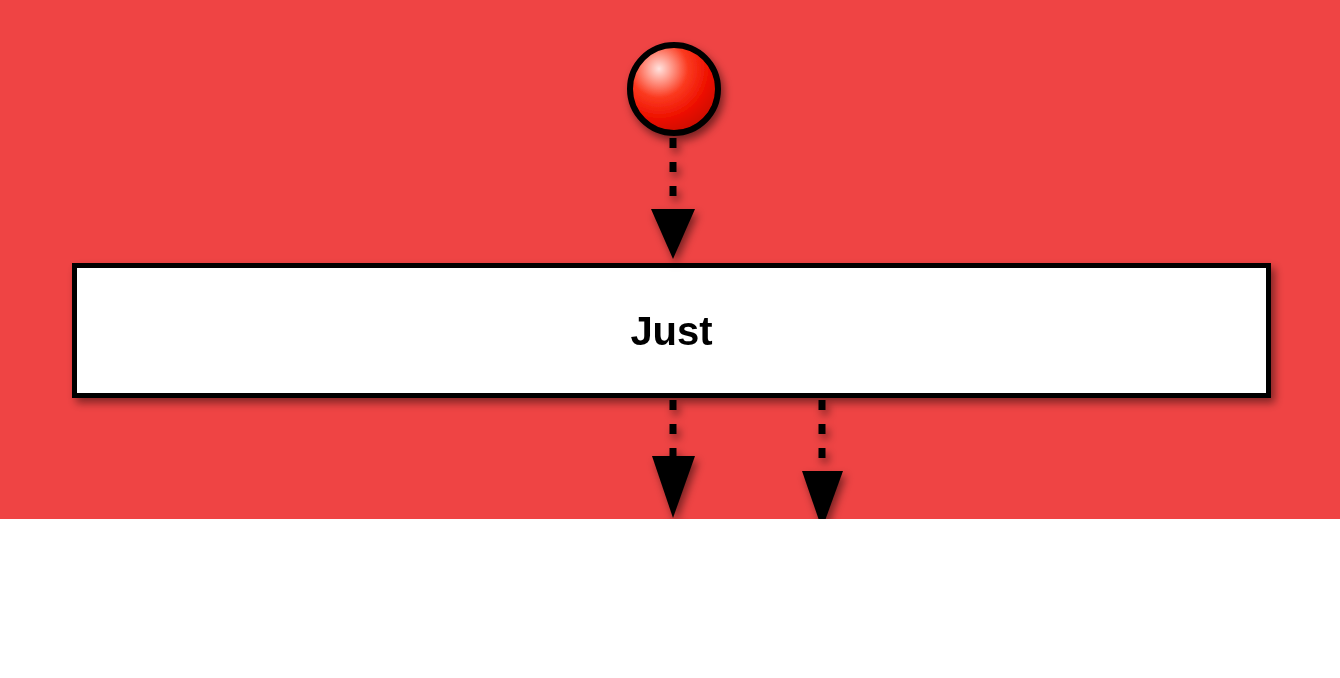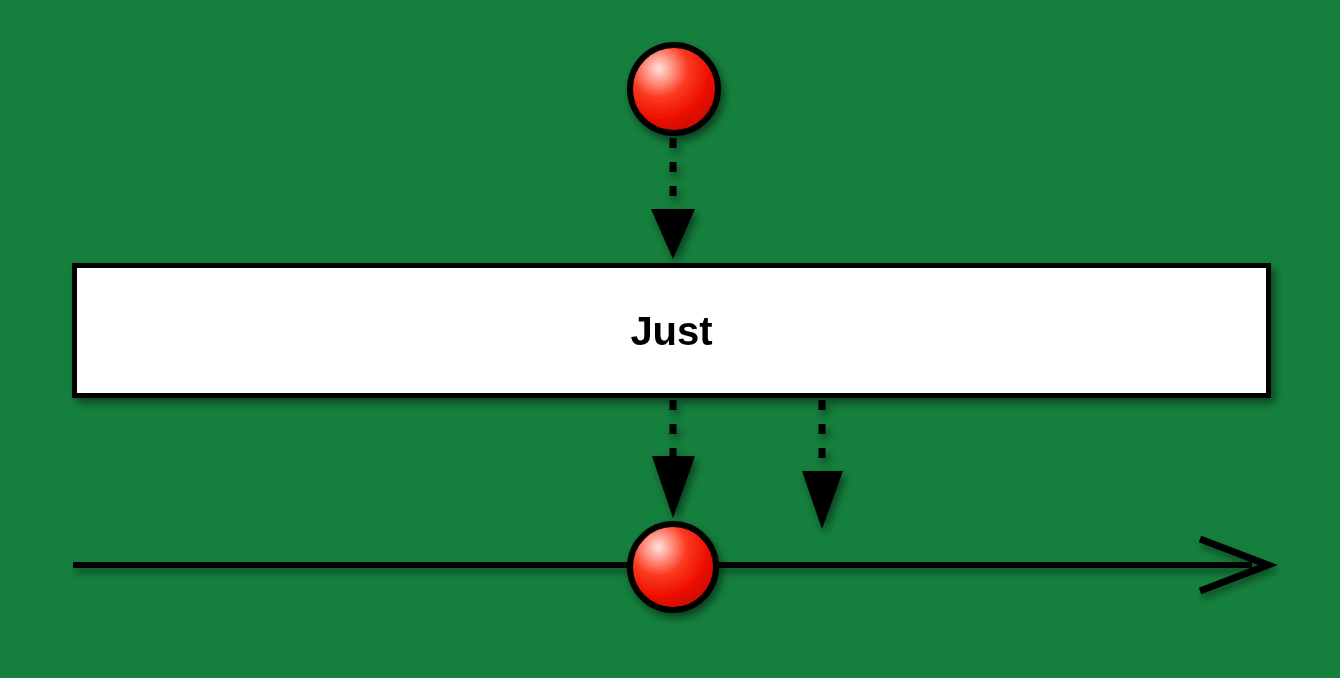--- a/index.html
+++ b/index.html
@@ -7,22 +7,22 @@
     margin: 0;
     padding: 0;
     background: #ffffff;
   }
   body {
     font-family: "Liberation Sans", sans-serif;
   }
   #diagram-root {
     position: relative;
     width: 1340px;
-    height: 678px;
-    background: #15803d;
+    height: 519px;
+    background: #ef4444;
     overflow: hidden;
   }
   #marble-svg {
     position: absolute;
     left: 0;
     top: 0;
     width: 1340px;
     height: 678px;
     display: block;
   }

